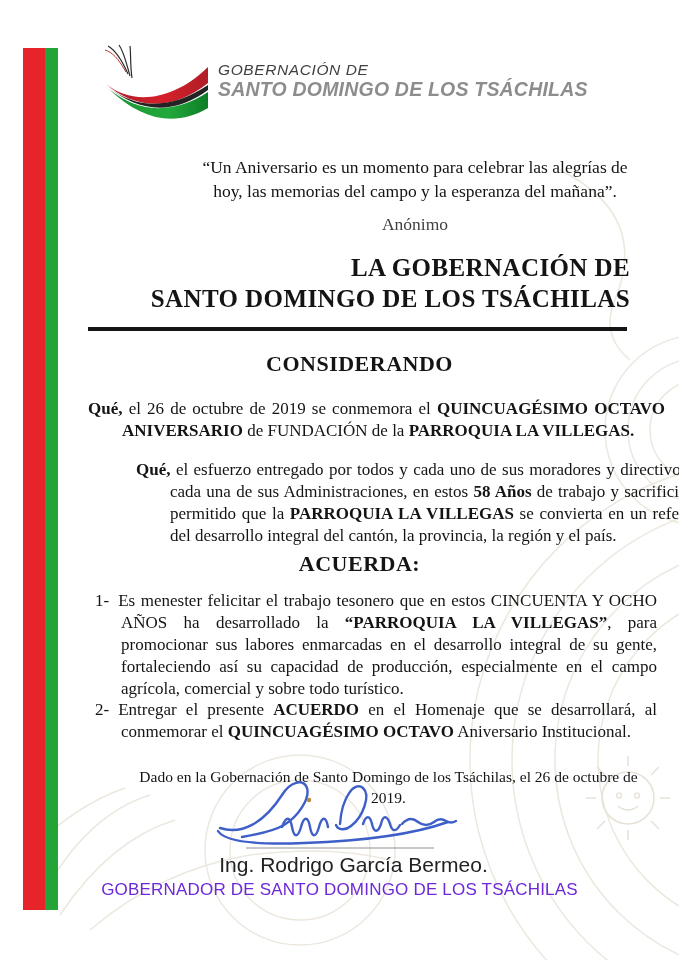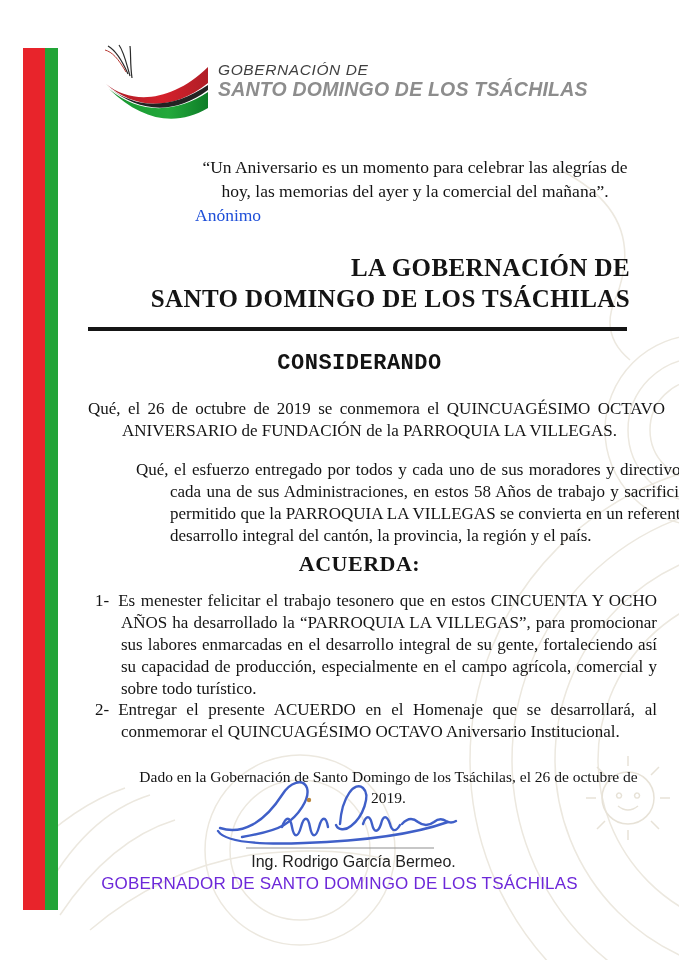--- a/index.html
+++ b/index.html
@@ -16,51 +16,51 @@
   
   .logo-row{position:absolute;left:100px;top:42px;display:flex;align-items:flex-start;z-index:1;}
   .logo-text{margin-left:6px;margin-top:20px;font-family:"Liberation Sans",sans-serif;
              font-style:italic;line-height:1.08;}
   .logo-line1{font-size:15.5px;color:#404040;letter-spacing:.6px;}
   .logo-line2{font-size:19.5px;color:#8d8d8d;font-weight:bold;letter-spacing:.2px;}
 
   
   .quote-block{position:absolute;left:195px;top:155px;width:440px;text-align:center;
                font-size:17.5px;line-height:24px;}
-  .quote-attr{text-align:left;color:#1d4ed8;}
+  .quote-attr{margin-top:9px;text-align:center;color:#404040;}
 
   
   .doc-title{position:absolute;left:68px;top:252px;width:562px;text-align:right;
              font-weight:bold;font-size:25px;line-height:31px;letter-spacing:.4px;}
   .rule{position:absolute;left:88px;top:327px;width:539px;height:4px;background:#151515;}
 
   .section-heading{position:absolute;left:88px;width:543px;text-align:center;
                    font-weight:bold;font-size:22px;letter-spacing:.5px;}
-  .h-considerando{top:351px;font-family:Liberation Mono, monospace;}
+  .h-considerando{top:351px;}
   .h-acuerda{top:551px;}
 
   .para{position:absolute;left:88px;width:543px;margin:0;font-size:17px;line-height:22px;
         text-align:justify;}
   .hang{padding-left:34px;text-indent:-34px;}
   .p1{top:398px;}
   .p2{top:459px;margin-left:48px;}
   .item{left:95px;width:536px;padding-left:26px;text-indent:-26px;}
   .i1{top:590px;}
   .i2{top:699px;}
   .num{margin-right:9px;}
-  .b{font-weight:normal;}
+  .b{font-weight:bold;}
 
   .dado{position:absolute;left:120px;top:753px;width:511px;margin:13px;text-align:center;
         font-size:15.5px;line-height:21px;}
 
   
   .sig-block{position:absolute;left:0;top:778px;width:679px;text-align:center;z-index:1;
              font-family:"Liberation Sans",sans-serif;}
   .sig-svg{display:block;margin:0 auto;}
-  .sig-name{font-size:16px;color:#222;margin-top:1px;padding-left:28px;}
+  .sig-name{font-size:21px;color:#222;margin-top:1px;padding-left:28px;}
   .sig-title{font-size:17px;color:#6d28d9;letter-spacing:.2px;margin-top:3px;}
 </style>
 </head>
 <body>
 
 <div class="page">
 
   <svg class="watermark" width="679" height="960" viewBox="0 0 679 960" fill="none">
     <g stroke="#ece8df" stroke-width="1.5" fill="none">
       <circle cx="700" cy="430" r="95"></circle>
@@ -115,21 +115,21 @@
       <path d="M9,47 C40,73 76,71 108,50 L108,66 C76,85 42,79 9,47 Z" fill="url(#greg)"></path>
     </svg>
     <div class="logo-text">
       <div class="logo-line1">GOBERNACIÓN DE</div>
       <div class="logo-line2">SANTO DOMINGO DE LOS TSÁCHILAS</div>
     </div>
   </div>
 
   <div class="quote-block layer">
     <div>“Un Aniversario es un momento para celebrar  las alegrías de</div>
-    <div>hoy, las memorias del ayer y la comercial del mañana”.</div>
+    <div>hoy, las memorias del campo y la esperanza del mañana”.</div>
     <div class="quote-attr">Anónimo</div>
   </div>
 
   <div class="doc-title layer">
     <div>LA GOBERNACIÓN DE</div>
     <div>SANTO DOMINGO DE LOS TSÁCHILAS</div>
   </div>
   <div class="rule"></div>
 
   <div class="section-heading h-considerando layer">CONSIDERANDO</div>

